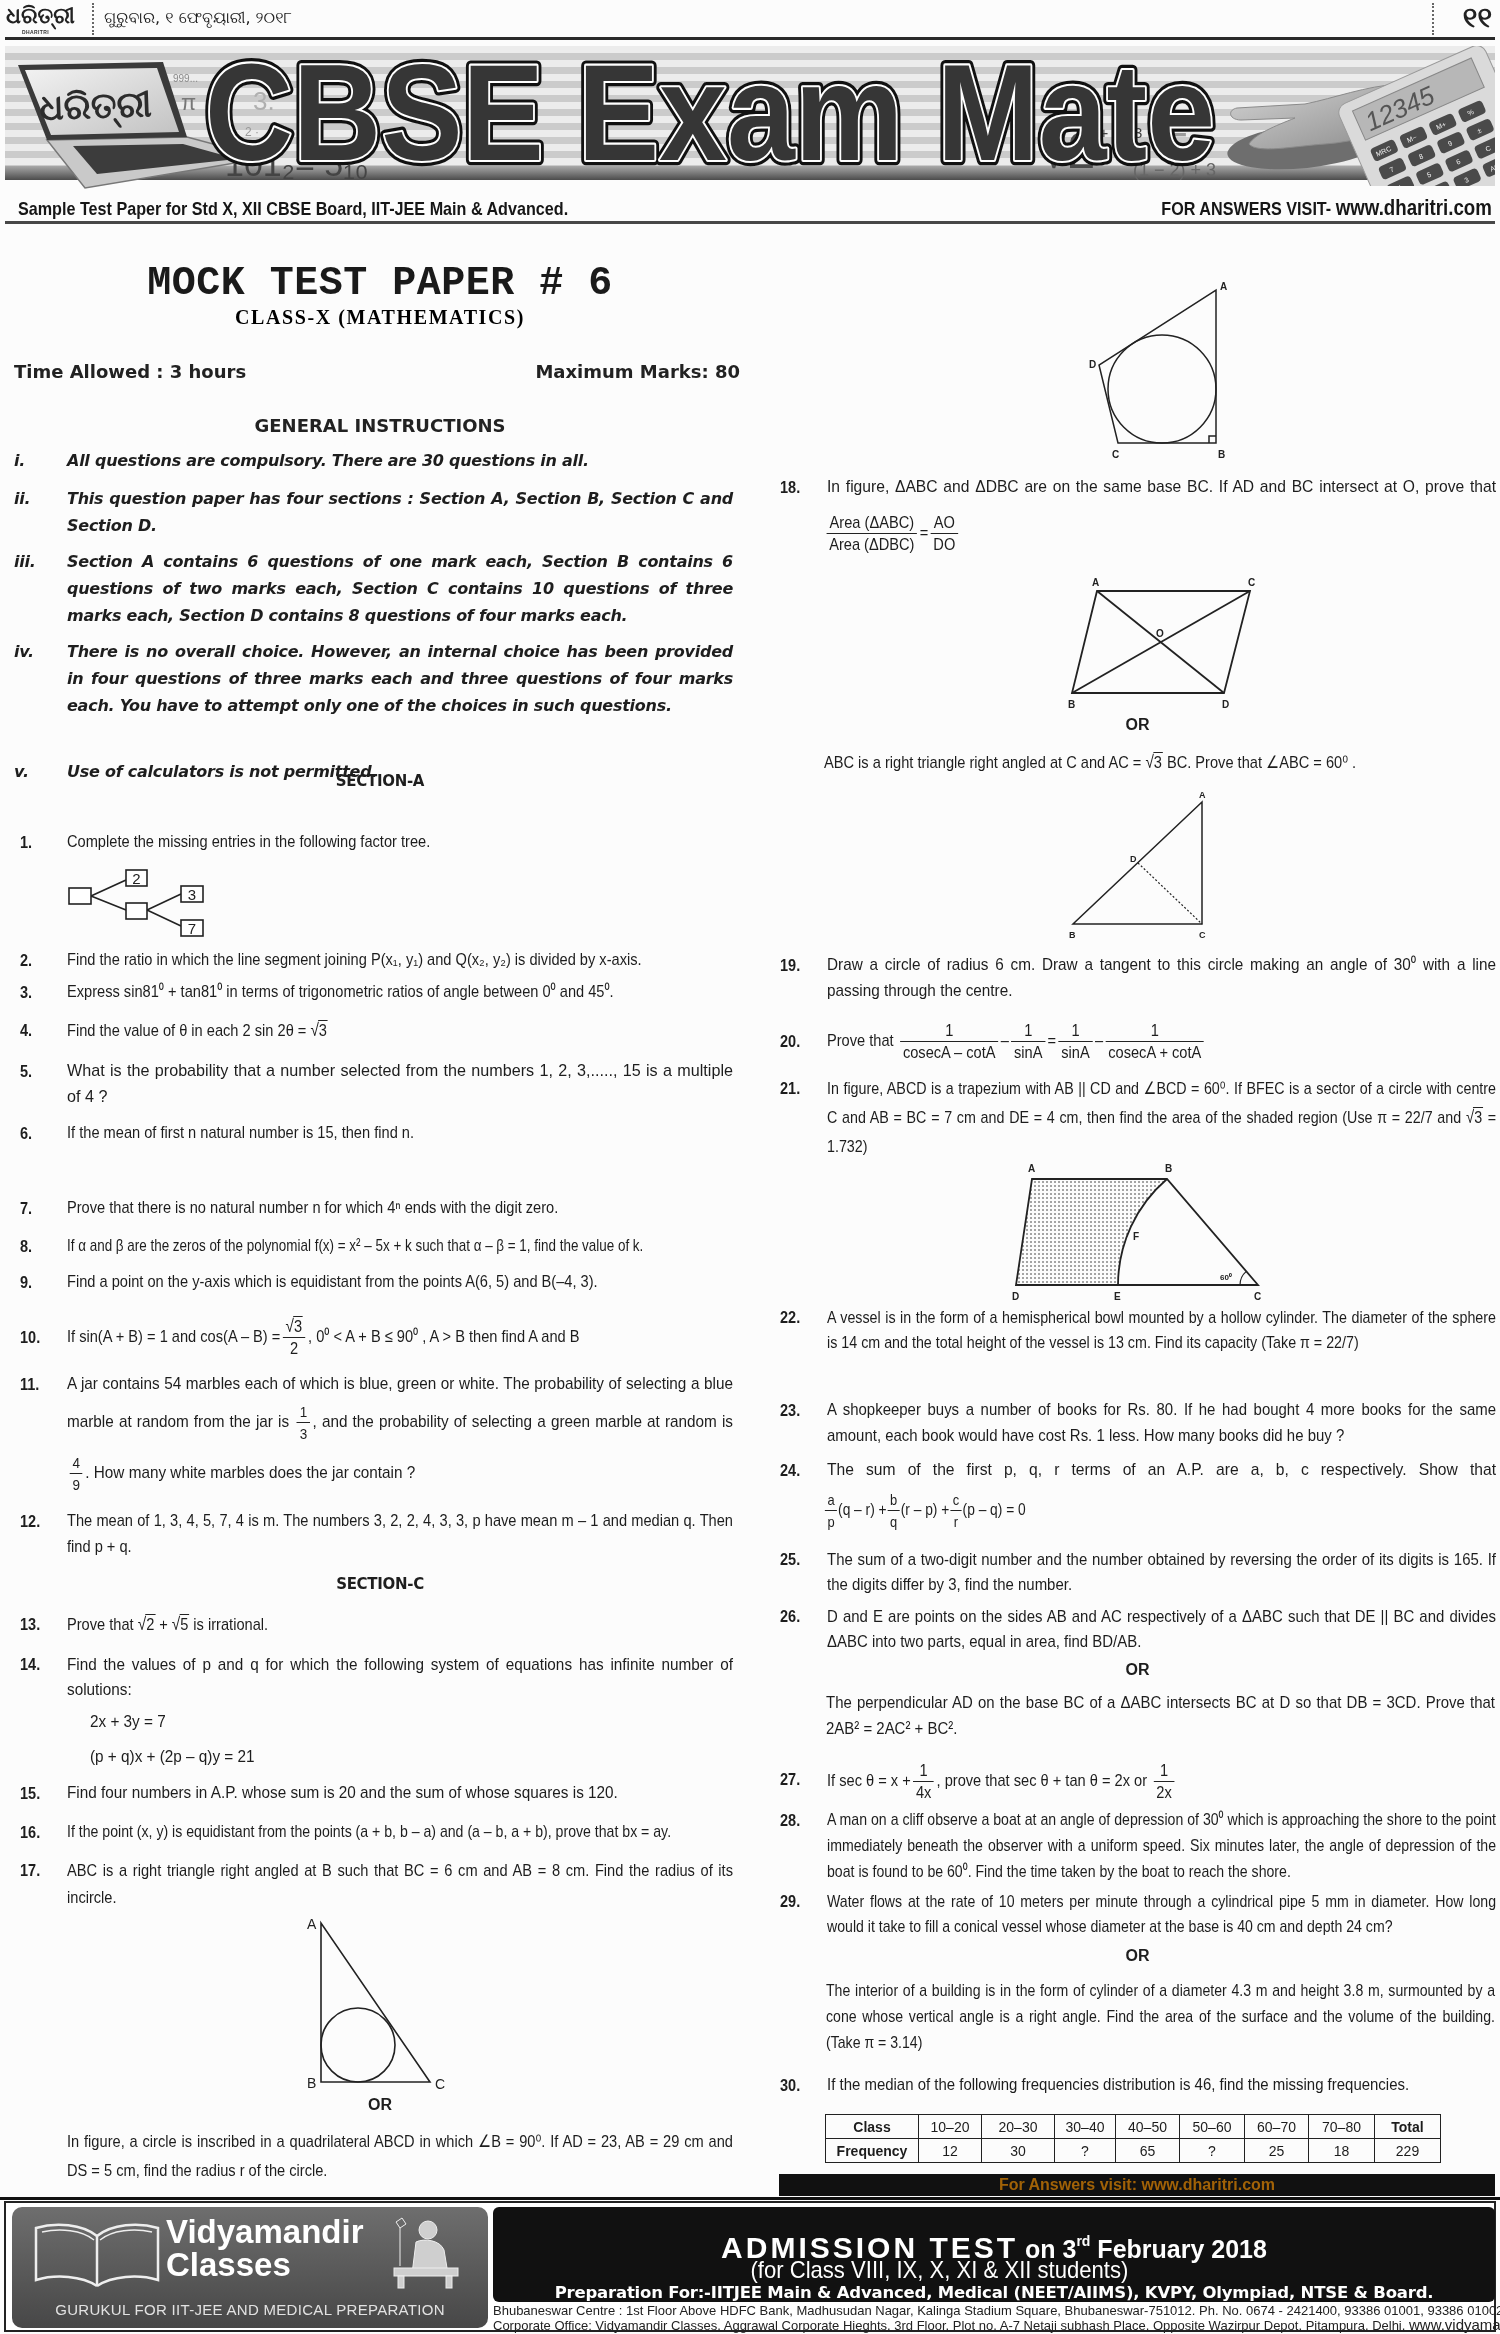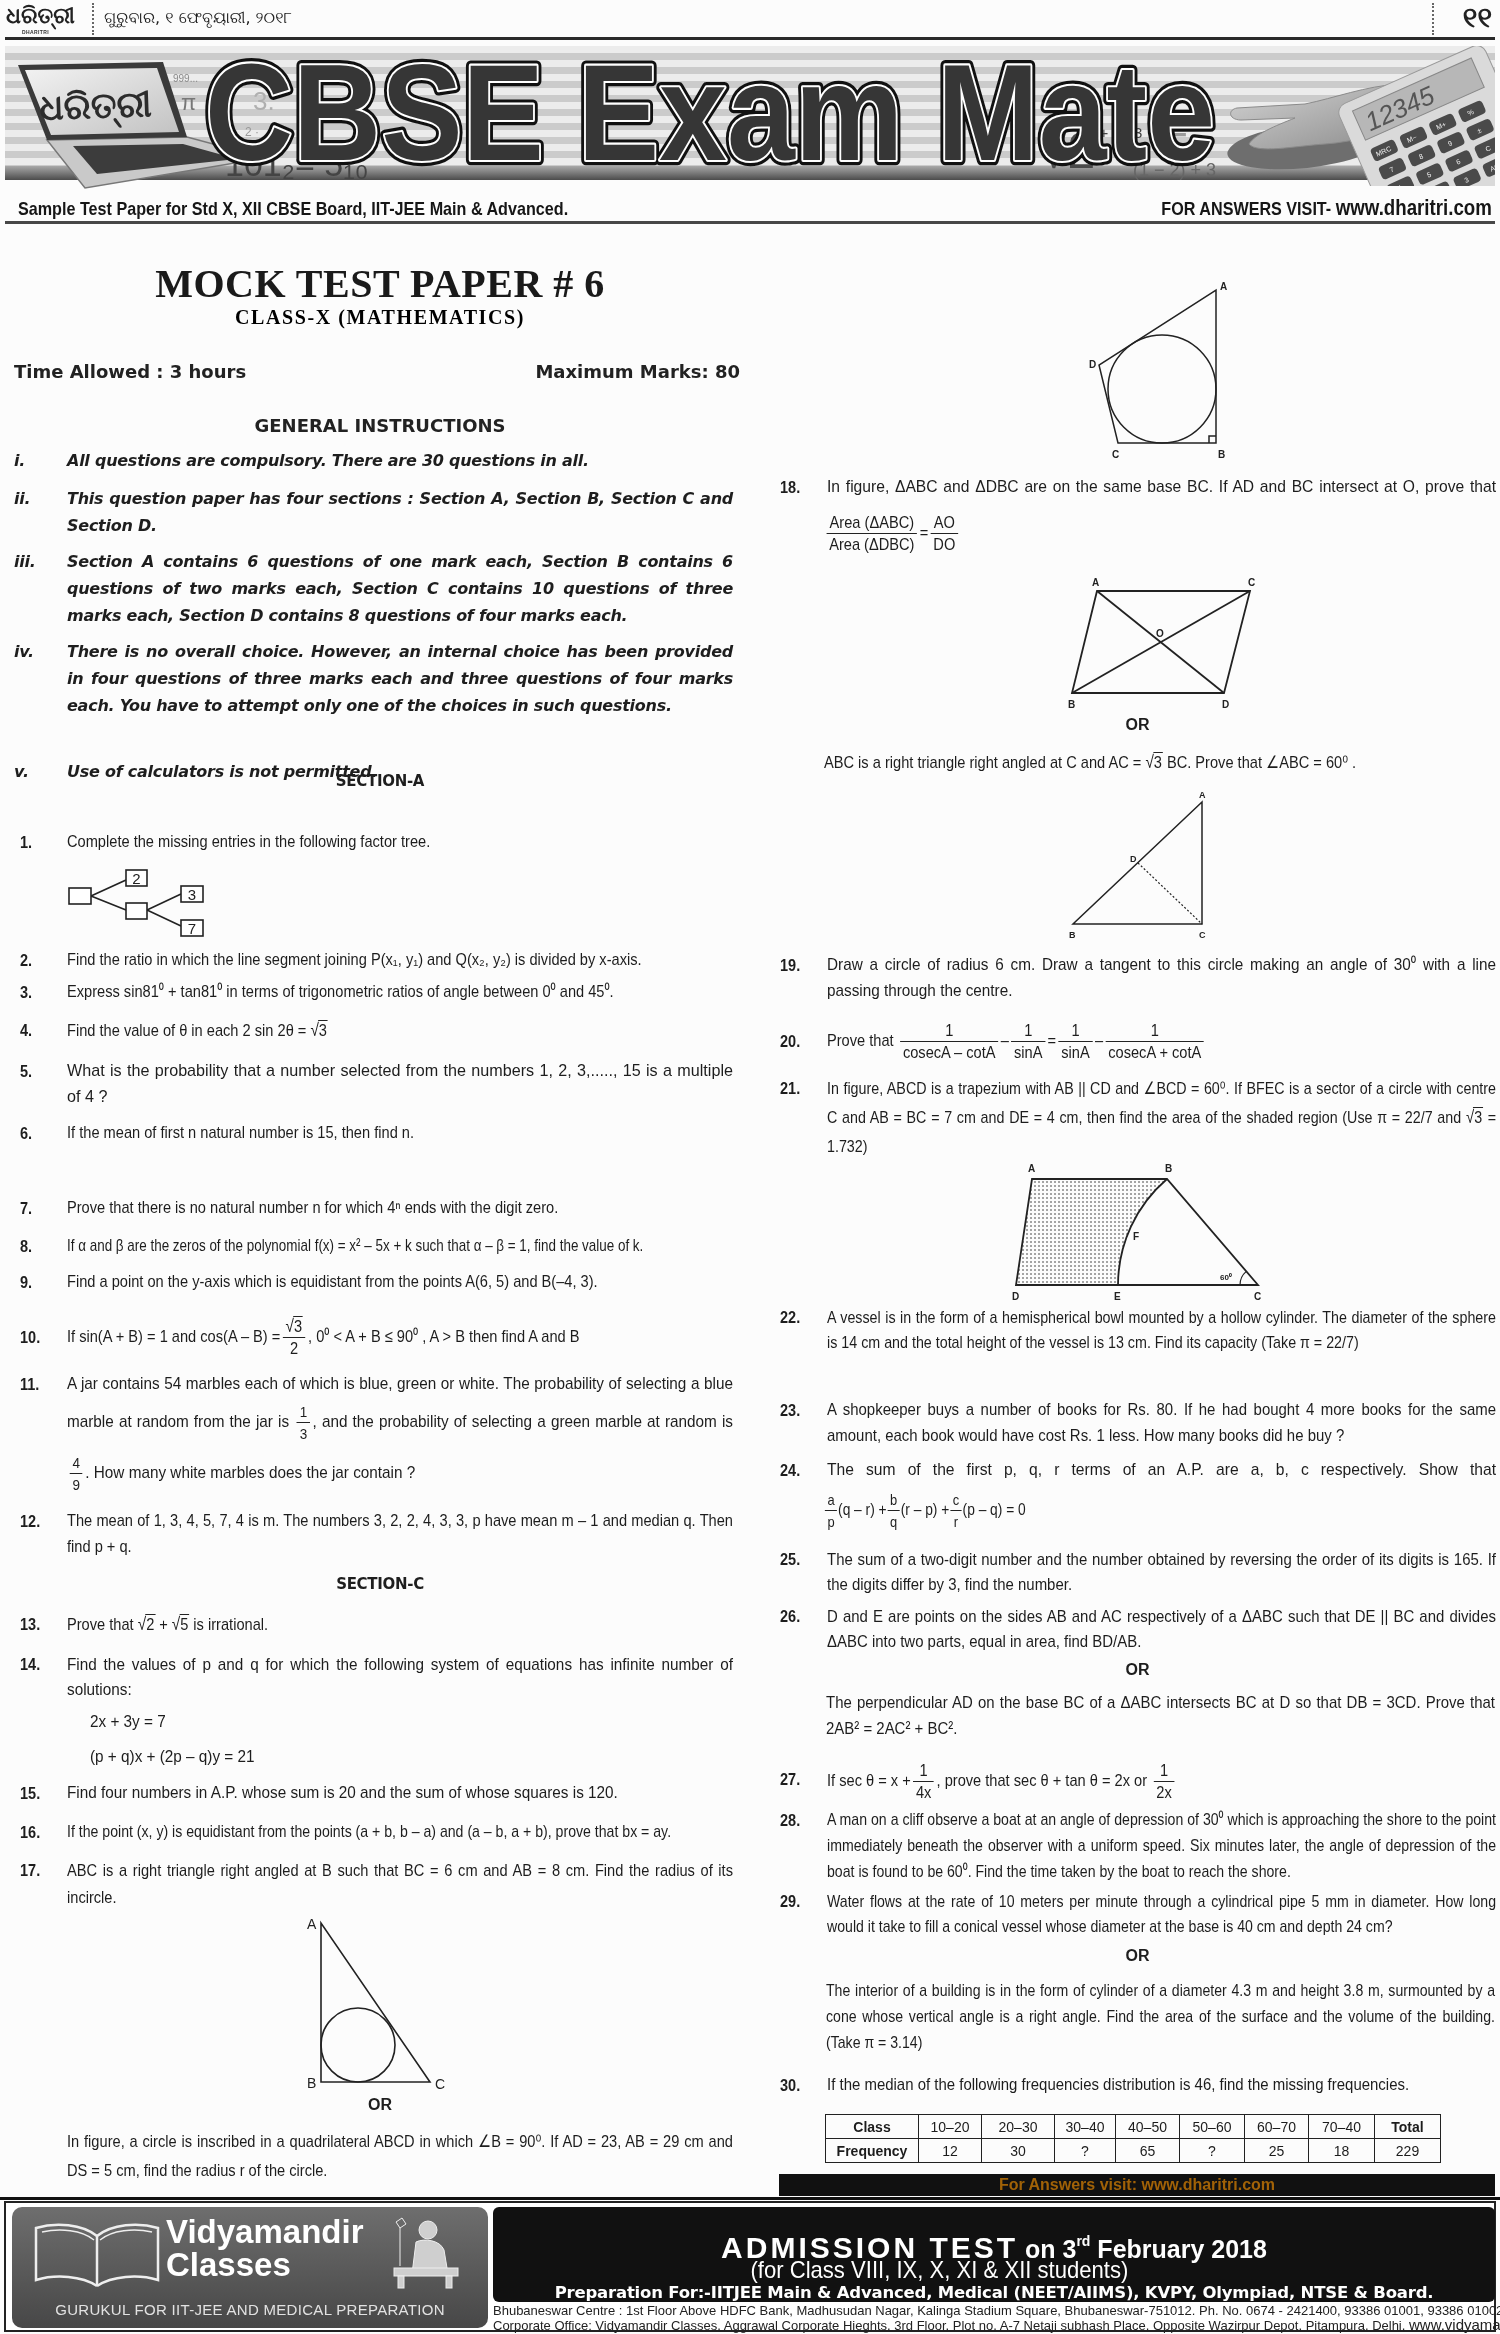--- a/index.html
+++ b/index.html
@@ -15,21 +15,21 @@
 .mh-date{left:104px;top:8px;font-family:"DejaVu Sans",sans-serif;font-size:16px;color:#222;line-height:20px}
 .mh-page{right:8px;top:1px;font-family:"DejaVu Sans",sans-serif;font-size:28px;font-weight:bold;color:#222;line-height:34px}
 .rule{left:5px;width:1490px;background:#2a2a2a}
 
 
 .sub-l{left:18px;top:198px;font-size:19px;font-weight:bold;line-height:22px;white-space:nowrap;transform:scaleX(.85);transform-origin:0 0;color:#161616}
 .sub-r{right:8px;top:196px;font-size:19px;font-weight:bold;line-height:24px;white-space:nowrap;transform:scaleX(.85);transform-origin:100% 0;color:#161616}
 .sub-r .url{font-size:22px}
 
 
-.title{left:20px;width:720px;top:258px;text-align:center;font-family:Liberation Serif, serif;font-weight:bold;font-size:40px;letter-spacing:.5px;line-height:52px;color:#1a1a1a}
+.title{left:20px;width:720px;top:258px;text-align:center;font-family:Liberation Mono, monospace;font-weight:bold;font-size:40px;letter-spacing:.5px;line-height:52px;color:#1a1a1a}
 .subtitle{left:20px;width:720px;top:302px;text-align:center;font-family:Liberation Serif, serif;font-weight:bold;font-size:20px;letter-spacing:1.6px;line-height:30px;color:#000000}
 .timerow{left:14px;top:358px;font-family:"DejaVu Sans",sans-serif;font-weight:bold;font-size:18px;line-height:28px;color:#222}
 .marksrow{right:760px;top:358px;font-family:"DejaVu Sans",sans-serif;font-weight:bold;font-size:18px;line-height:28px;color:#222}
 .gi{left:20px;width:720px;top:413px;text-align:center;font-family:"DejaVu Sans",sans-serif;font-weight:bold;font-size:18px;line-height:26px;color:#222}
 
 
 .ins{position:absolute;left:14px;font-family:"DejaVu Sans",sans-serif;font-weight:bold;font-style:italic;font-size:16px;line-height:27px;letter-spacing:-.25px;color:#1e1e1e}
 .ins .in{position:absolute;left:0;top:0}
 .ins .ib{position:absolute;left:53px;top:0;width:666px;text-align:justify}
 
@@ -468,21 +468,21 @@
   <table class="tbl">
     <tbody>
         <tr>
       <td class="h" style="width:93px">Class</td>
       <td style="width:63px">10–20</td>
       <td style="width:73px">20–30</td>
       <td style="width:61px">30–40</td>
       <td style="width:64px">40–50</td>
       <td style="width:65px">50–60</td>
       <td style="width:64px">60–70</td>
-      <td style="width:66px">70–40</td>
+      <td style="width:66px">70–80</td>
       <td class="h" style="width:66px">Total</td>
     </tr>
     <tr>
       <td class="h">Frequency</td>
       <td>12</td>
       <td>30</td>
       <td>?</td>
       <td>65</td>
       <td>?</td>
       <td>25</td>

